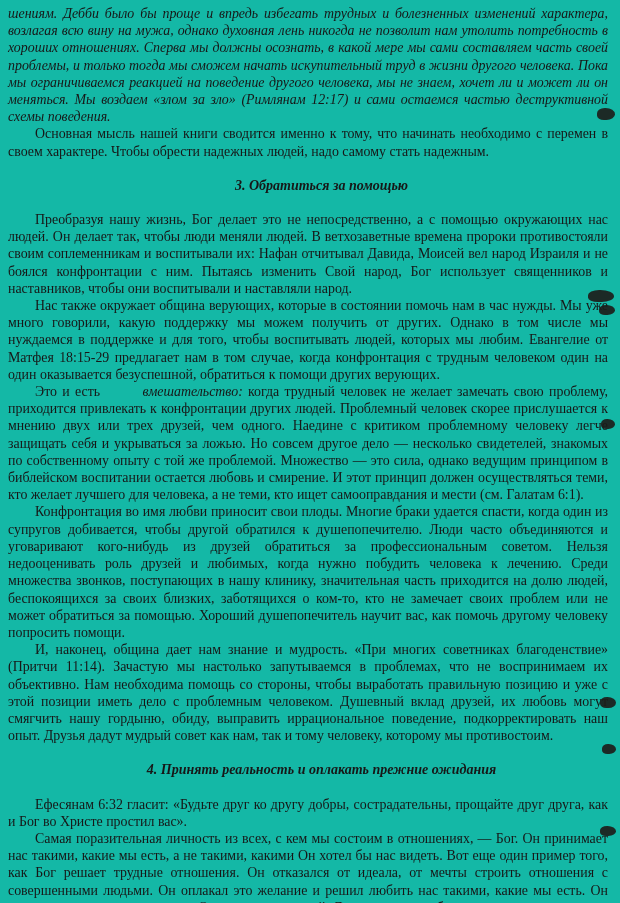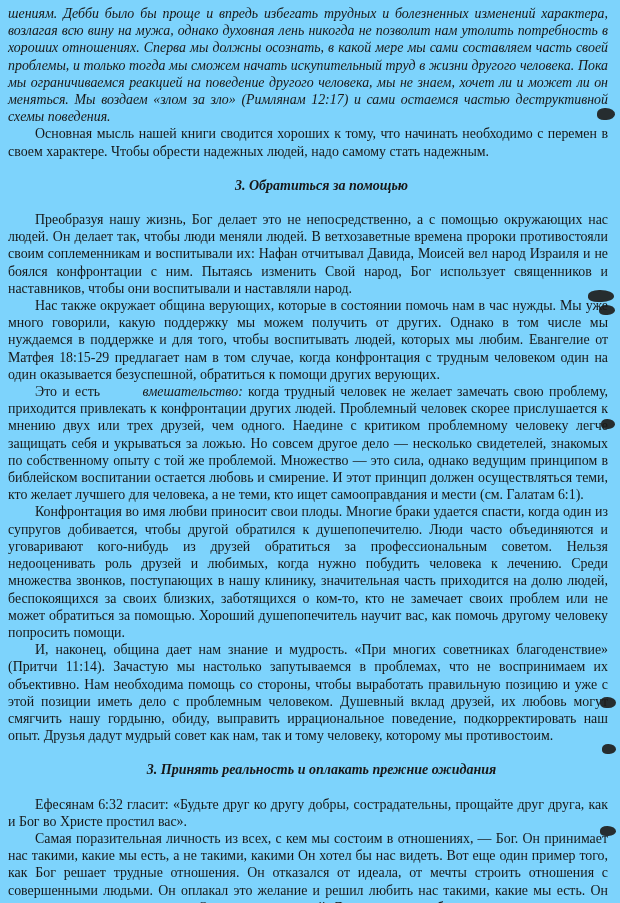--- a/index.html
+++ b/index.html
@@ -11,21 +11,21 @@
     height: 903px;
     background: #f7f6f2;
     overflow: hidden;
   }
   .page {
     position: relative;
     box-sizing: border-box;
     width: 620px;
     height: 903px;
     padding: 5px 12px 4px 8px;
-    background: #7dd3fc;
+    background: #14b8a6;
     color: #171717;
     font-family: "Liberation Serif", "DejaVu Serif", serif;
     font-size: 13.9px;
     line-height: 17.2px;
     text-align: justify;
   }
   p {
     margin: 0;
     text-indent: 27px;
   }
@@ -54,37 +54,37 @@
     opacity: 0.9;
   }
 </style>
 </head>
 <body>
 
 <div class="page">
 
   <p class="cont italic-para">шениям. Дебби было бы проще и впредь избегать трудных и болезненных изменений характера, возлагая всю вину на мужа, однако духовная лень никогда не позволит нам утолить потребность в хороших отношениях. Сперва мы должны осознать, в какой мере мы сами составляем часть своей проблемы, и только тогда мы сможем начать искупительный труд в жизни другого человека. Пока мы ограничиваемся реакцией на поведение другого человека, мы не знаем, хочет ли и может ли он меняться. Мы воздаем «злом за зло» (Римлянам 12:17) и сами остаемся частью деструктивной схемы поведения.</p>
 
-  <p>Основная мысль нашей книги сводится хороших к тому, что начинать необходимо с перемен в своем характере. Чтобы обрести надежных людей, надо самому стать надежным.</p>
+  <p>Основная мысль нашей книги сводится именно к тому, что начинать необходимо с перемен в своем характере. Чтобы обрести надежных людей, надо самому стать надежным.</p>
 
   <h3 class="section-heading">3. Обратиться за помощью</h3>
 
   <p>Преобразуя нашу жизнь, Бог делает это не непосредственно, а с помощью окружающих нас людей. Он делает так, чтобы люди меняли людей. В ветхозаветные времена пророки противостояли своим соплеменникам и воспитывали их: Нафан отчитывал Давида, Моисей вел народ Израиля и не боялся конфронтации с ним. Пытаясь изменить Свой народ, Бог использует священников и наставников, чтобы они воспитывали и наставляли народ.</p>
 
   <p>Нас также окружает община верующих, которые в состоянии помочь нам в час нужды. Мы уже много говорили, какую поддержку мы можем получить от других. Однако в том числе мы нуждаемся в поддержке и для того, чтобы воспитывать людей, которых мы любим. Евангелие от Матфея 18:15-29 предлагает нам в том случае, когда конфронтация с трудным человеком один на один оказывается безуспешной, обратиться к помощи других верующих.</p>
 
   <p>
     <span>Это и есть </span><span class="term-italic">вмешательство:</span><span> когда трудный человек не желает замечать свою проблему, приходится привлекать к конфронтации других людей. Проблемный человек скорее прислушается к мнению двух или трех друзей, чем одного. Наедине с критиком проблемному человеку легче защищать себя и укрываться за ложью. Но совсем другое дело — несколько свидетелей, знакомых по собственному опыту с той же проблемой. Множество — это сила, однако ведущим принципом в библейском воспитании остается любовь и смирение. И этот принцип должен осуществляться теми, кто желает лучшего для человека, а не теми, кто ищет самооправдания и мести (см. Галатам 6:1).</span>
   </p>
 
   <p>Конфронтация во имя любви приносит свои плоды. Многие браки удается спасти, когда один из супругов добивается, чтобы другой обратился к душепопечителю. Люди часто объединяются и уговаривают кого-нибудь из друзей обратиться за профессиональным советом. Нельзя недооценивать роль друзей и любимых, когда нужно побудить человека к лечению. Среди множества звонков, поступающих в нашу клинику, значительная часть приходится на долю людей, беспокоящихся за своих близких, заботящихся о ком-то, кто не замечает своих проблем или не может обратиться за помощью. Хороший душепопечитель научит вас, как помочь другому человеку попросить помощи.</p>
 
   <p>И, наконец, община дает нам знание и мудрость. «При многих советниках благоденствие» (Притчи 11:14). Зачастую мы настолько запутываемся в проблемах, что не воспринимаем их объективно. Нам необходима помощь со стороны, чтобы выработать правильную позицию и уже с этой позиции иметь дело с проблемным человеком. Душевный вклад друзей, их любовь могут смягчить нашу гордыню, обиду, выправить иррациональное поведение, подкорректировать наш опыт. Друзья дадут мудрый совет как нам, так и тому человеку, которому мы противостоим.</p>
 
-  <h3 class="section-heading">3. Принять реальность и оплакать прежние ожидания</h3>
+  <h3 class="section-heading">4. Принять реальность и оплакать прежние ожидания</h3>
 
   <p>Ефесянам 6:32 гласит: «Будьте друг ко другу добры, сострадательны, прощайте друг друга, как и Бог во Христе простил вас».</p>
 
   <p>Самая поразительная личность из всех, с кем мы состоим в отношениях, — Бог. Он принимает нас такими, какие мы есть, а не такими, какими Он хотел бы нас видеть. Вот еще один пример того, как Бог решает трудные отношения. Он отказался от идеала, от мечты строить отношения с совершенными людьми. Он оплакал это желание и решил любить нас такими, какие мы есть. Он принял реальность, потому что Он желал отношений. Для этого понадобились прощение и приятие, пришлось забыть о том, как «должно было быть», и принять то, что есть.</p>
 
   <div class="artifact" style="left:597px; top:108px; width:18px; height:12px;"></div>
   <div class="artifact" style="left:588px; top:290px; width:26px; height:12px;"></div>
   <div class="artifact" style="left:599px; top:305px; width:16px; height:10px;"></div>
   <div class="artifact" style="left:601px; top:419px; width:14px; height:10px;"></div>
   <div class="artifact" style="left:600px; top:697px; width:16px; height:11px;"></div>

